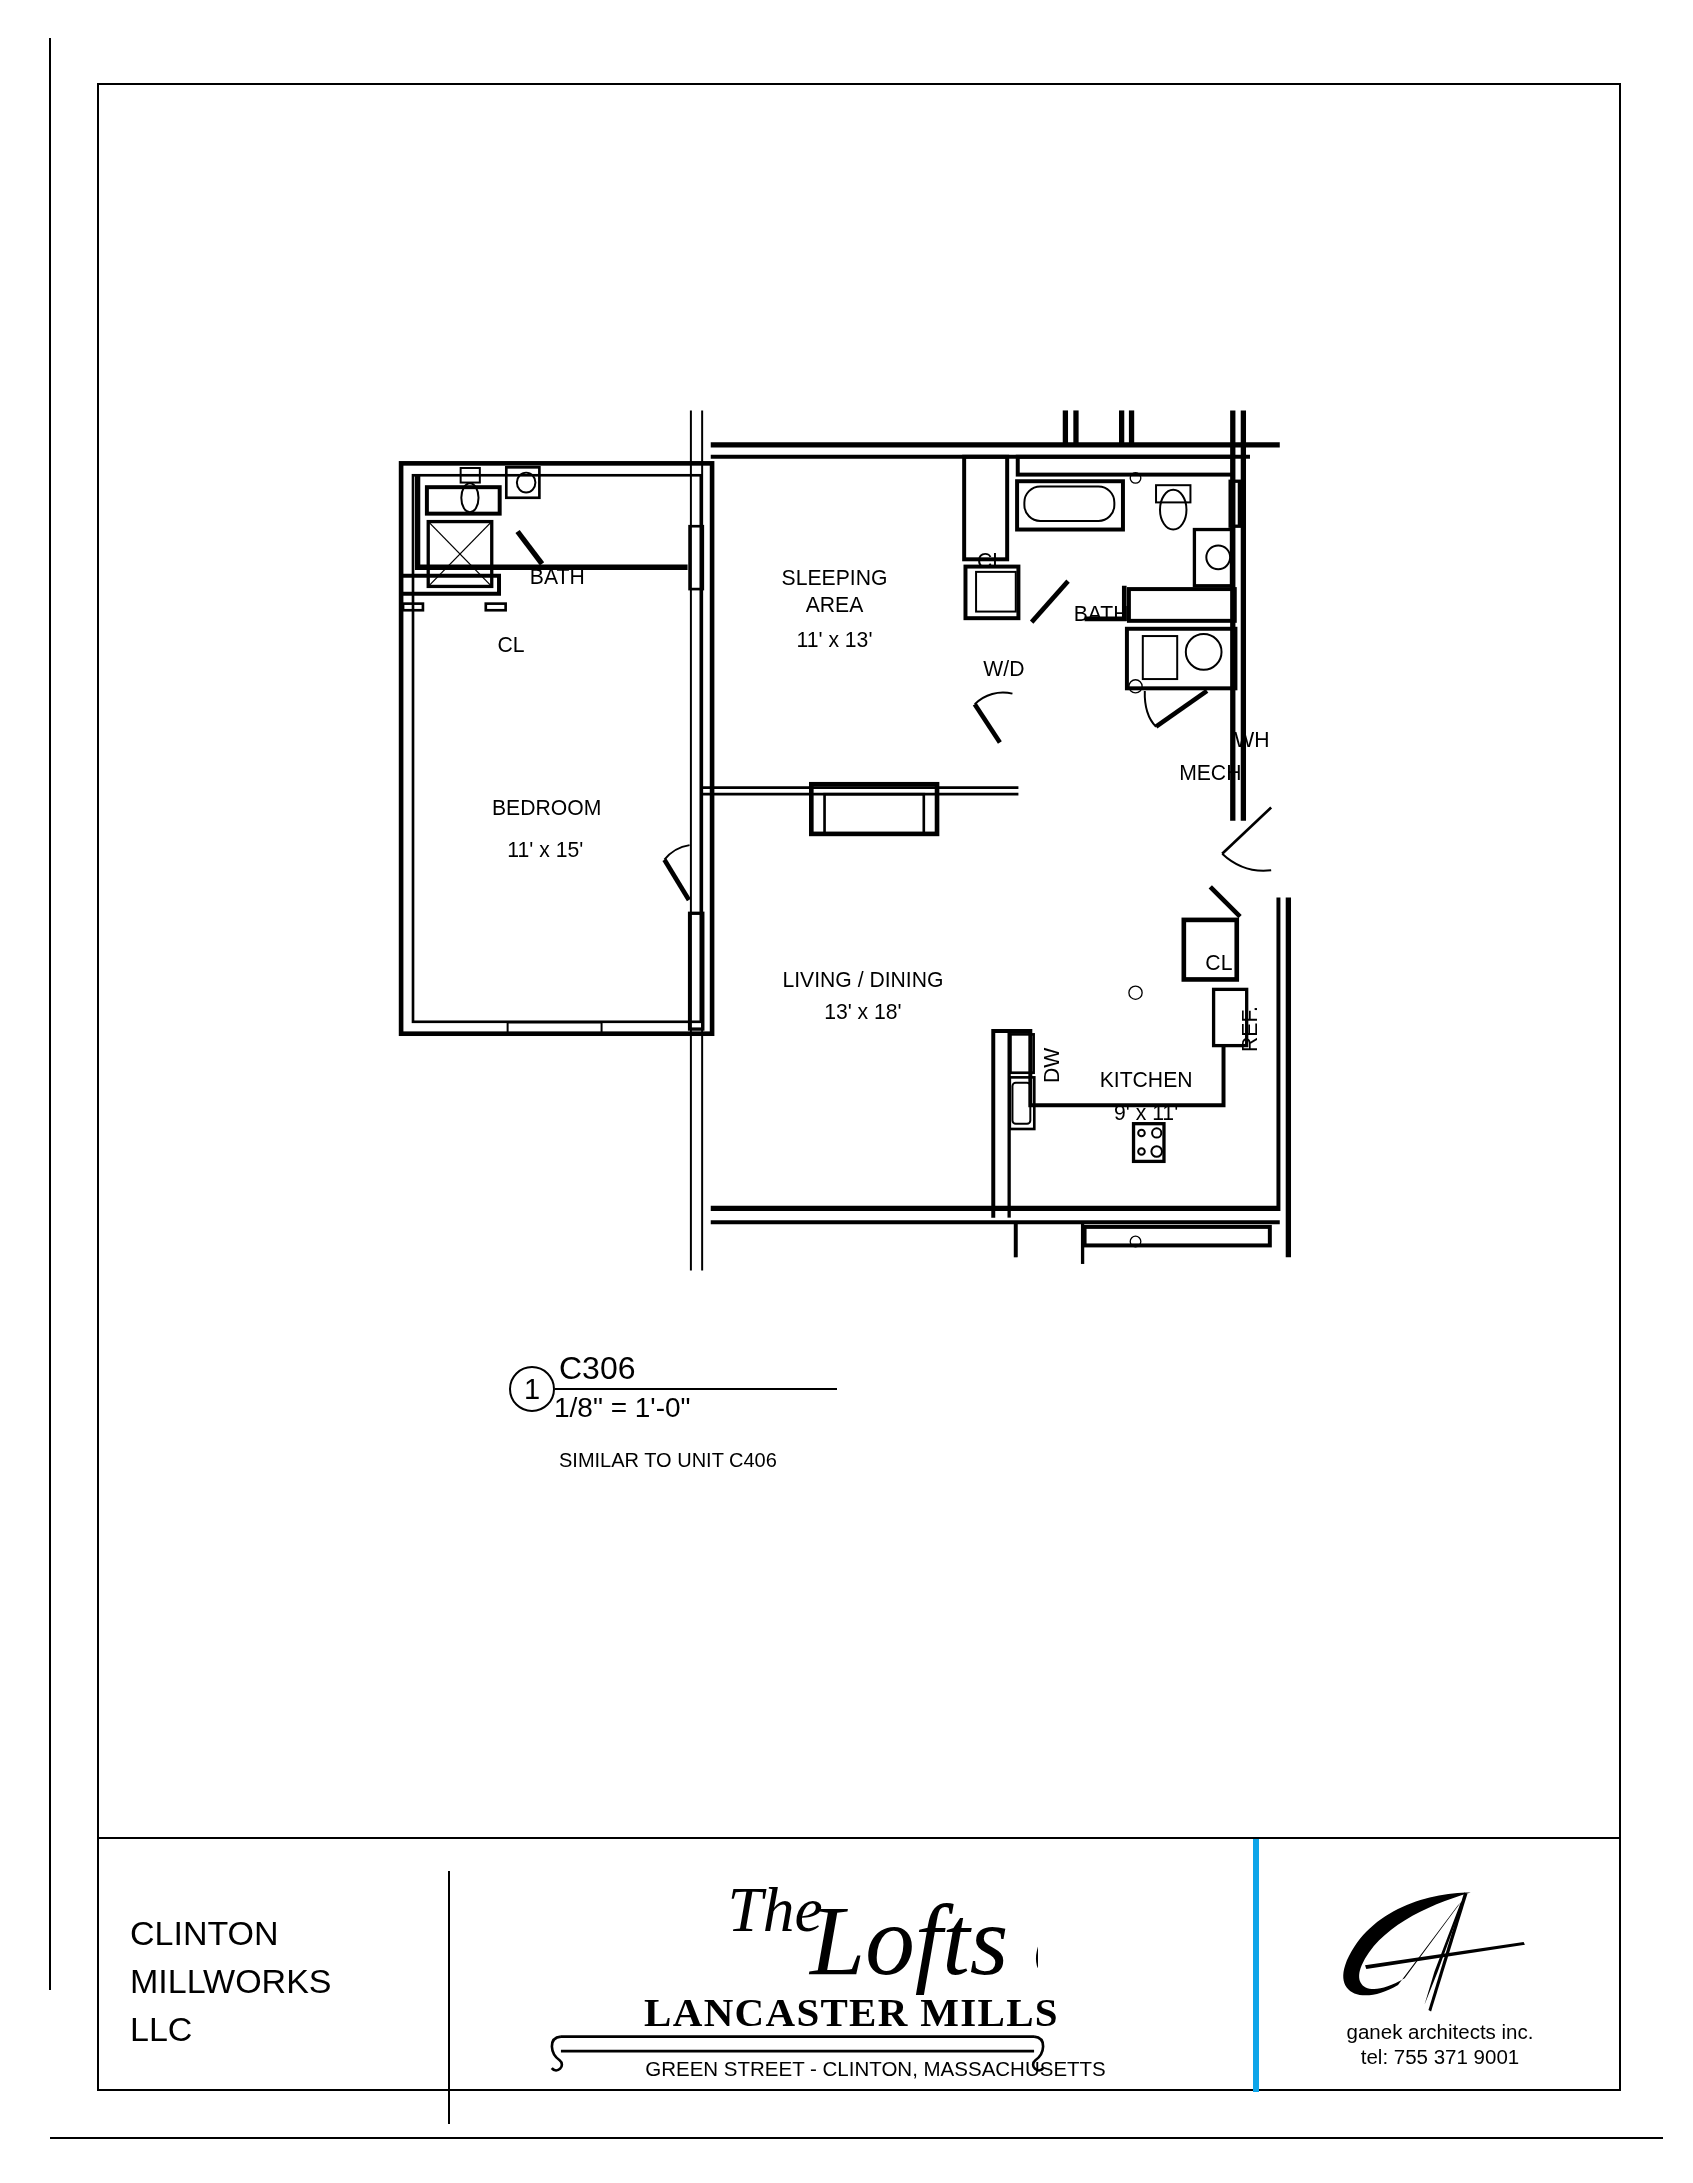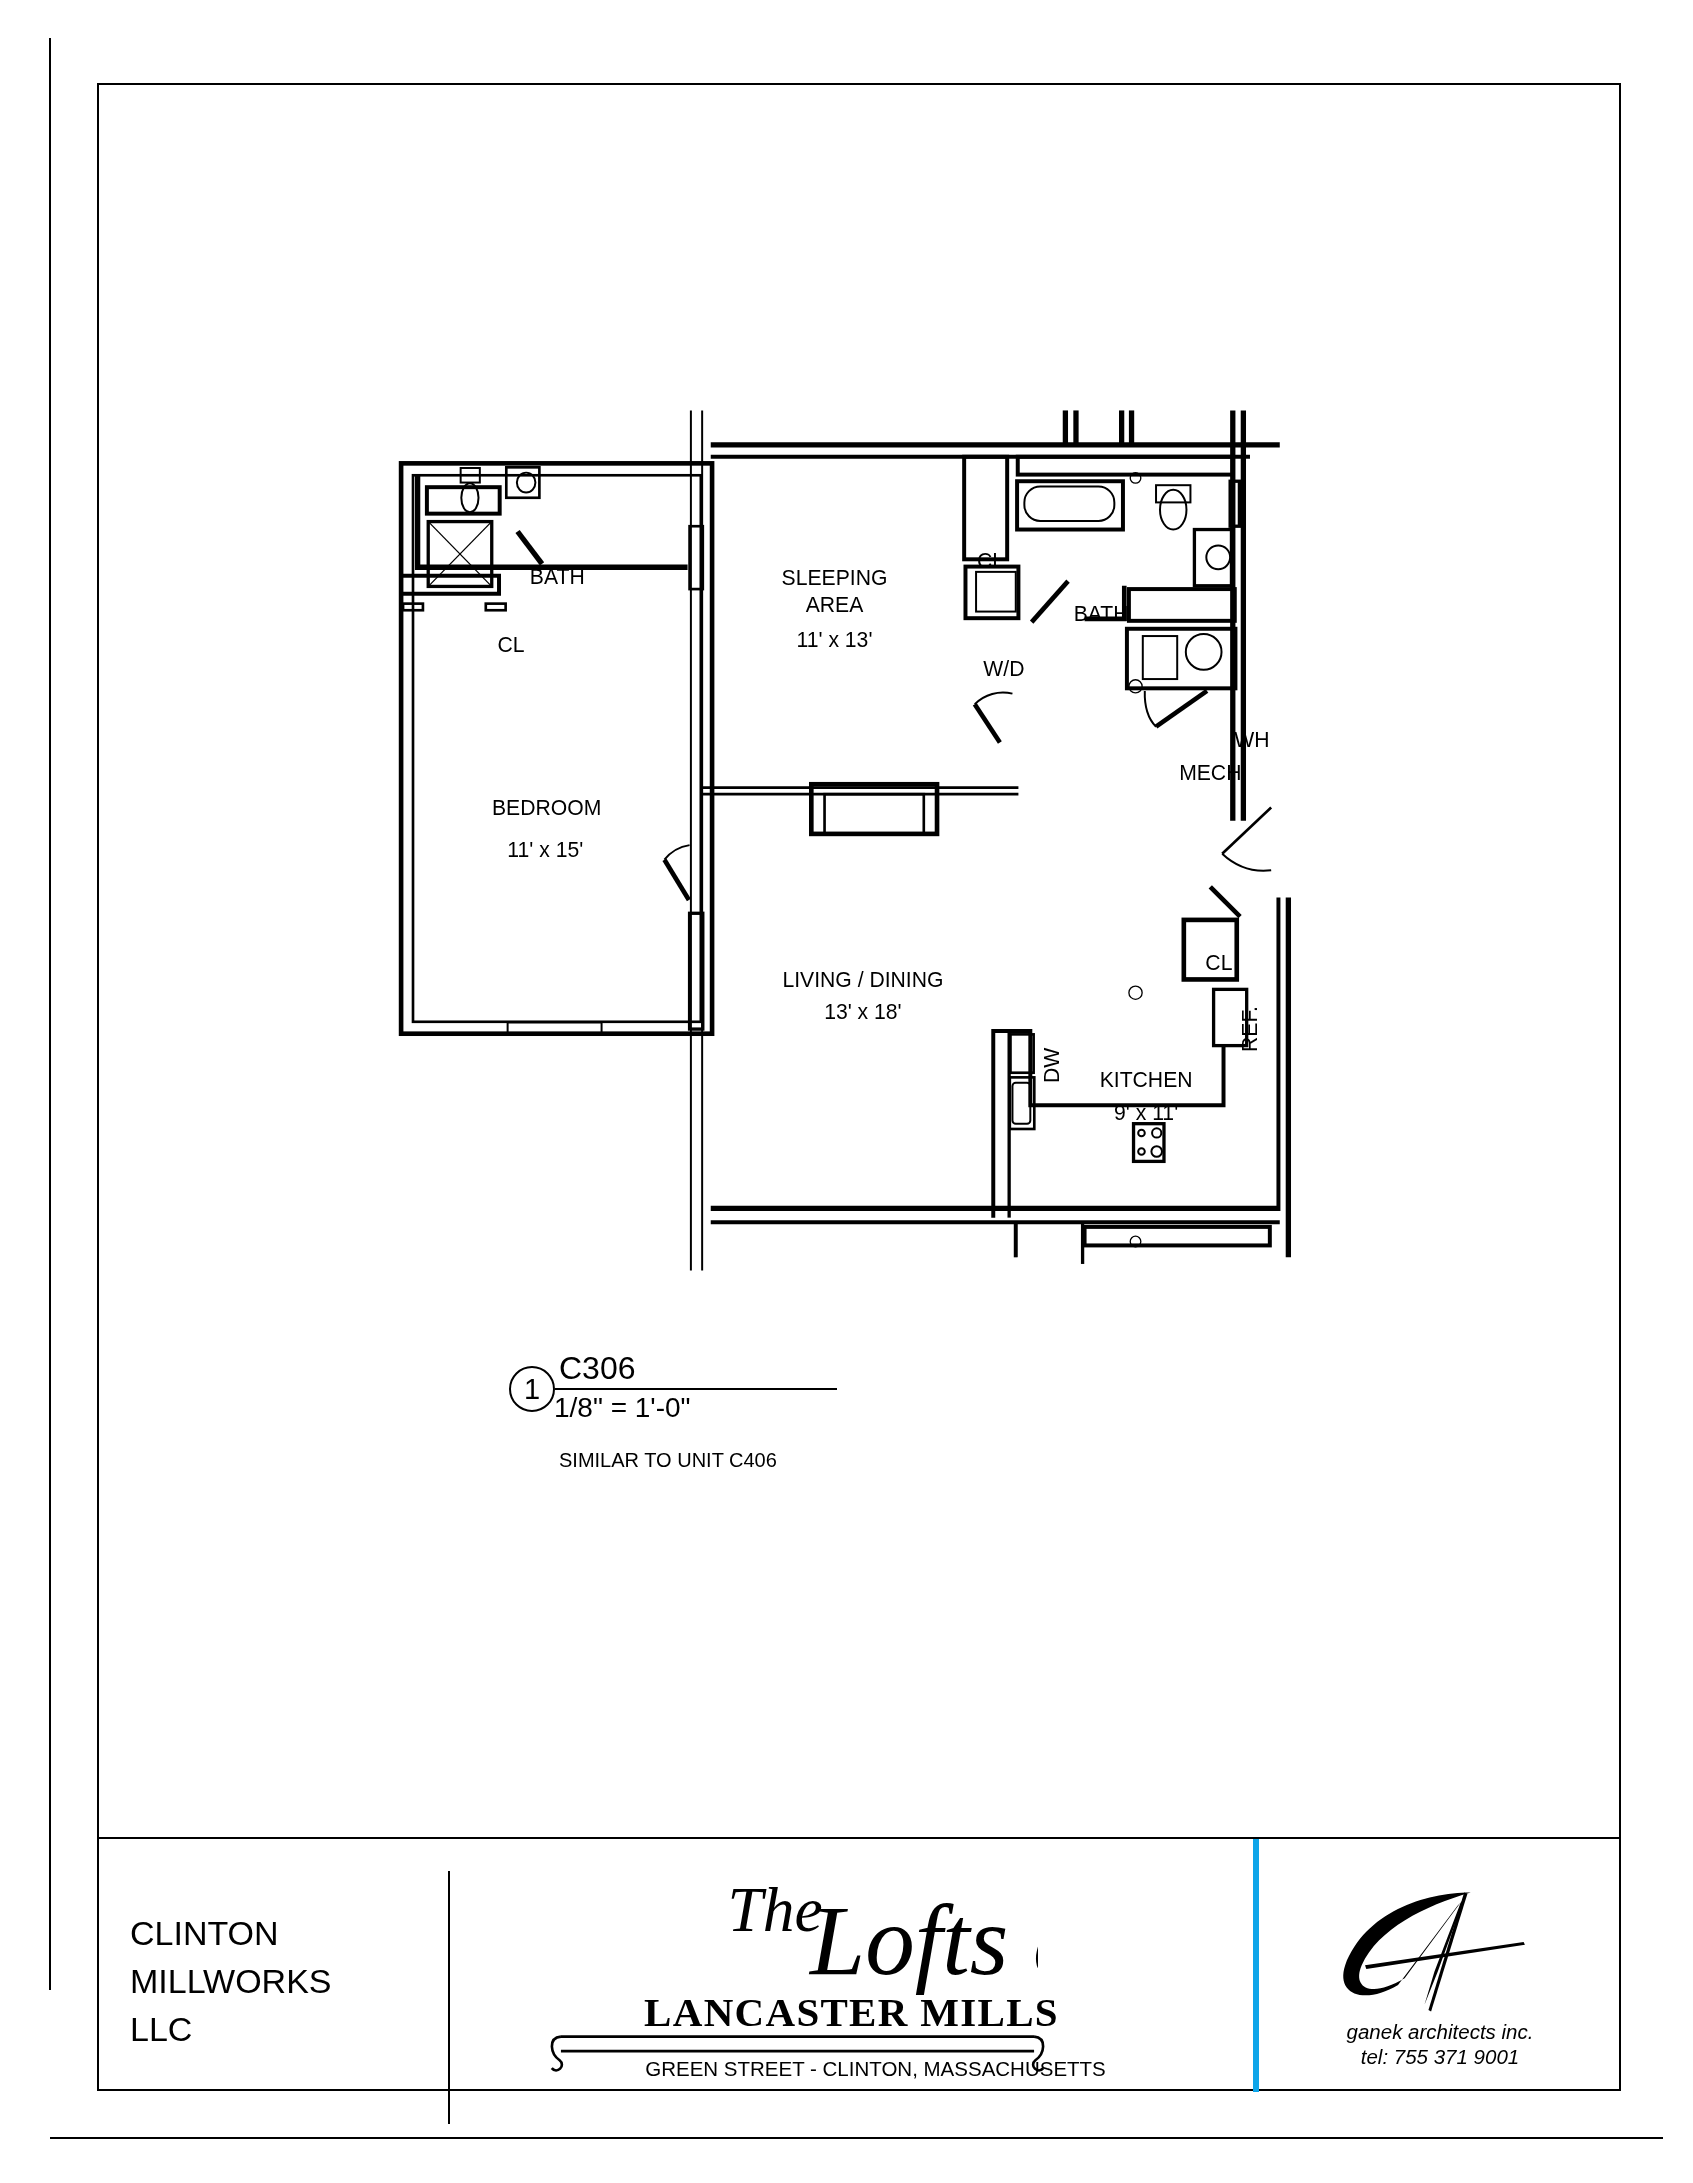--- a/index.html
+++ b/index.html
@@ -26,21 +26,21 @@
   .tb-owner { left: 0; width: 353px; border-right: 2px solid #000; margin-top: 32px; }
   .tb-project { left: 353px; width: 809px; border-right: 6px solid #0ea5e9; }
   .tb-architect { left: 1162px; width: 362px; }
   .owner-text { position: absolute; left: 33px; top: 38px; font-size: 34px; line-height: 48px; }
   .project-the { position: absolute; left: 218px; top: 13.2px; width: 370px; height: 152px; }
   .project-main { position: absolute; left: 0; width: 100%; top: 149px; text-align: center;
        font-family: "Liberation Serif", serif; font-weight: bold; font-size: 41px; letter-spacing: 1.3px; }
   .ribbon { position: absolute; left: 96px; top: 195px; width: 503px; height: 46px; }
   .project-addr { position: absolute; left: 0; width: 100%; top: 218px; text-align: center; font-size: 20.5px; padding-left: 24px; }
   .arch-logo { position: absolute; left: 66px; top: 26.5px; width: 232px; height: 152px; }
-  .arch-name { position: absolute; left: 0; width: 100%; top: 180px; text-align: center; font-size: 20.5px; line-height: 25px; font-style: italic; }
+  .arch-name { position: absolute; left: 0; width: 100%; top: 180px; text-align: center; font-size: 20.5px; line-height: 25px; }
 </style>
 </head>
 <body>
 
 <div class="margin-line"></div>
 <div class="frame"></div>
 <div class="bottom-rule"></div>
 
 <div class="plan">
   <svg viewBox="560 600 1460 1340" xmlns="http://www.w3.org/2000/svg">

